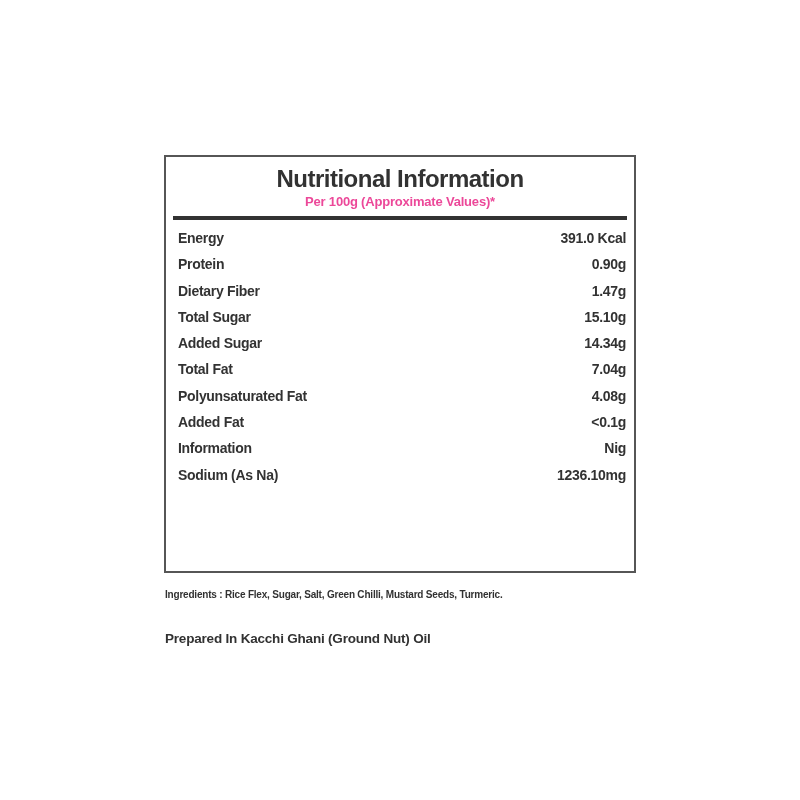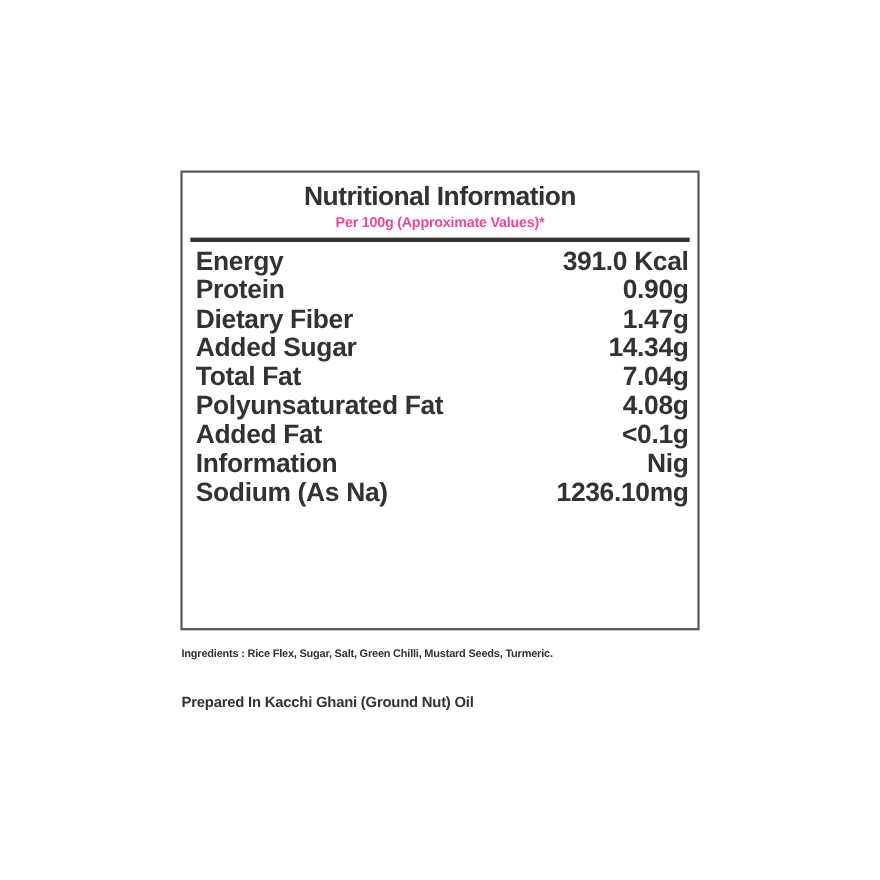--- a/index.html
+++ b/index.html
@@ -49,21 +49,21 @@
     background: #323232;
     margin: 6px 7px 0 7px;
   }
   .rows {
     padding: 5px 8px 0 12px;
   }
   .row {
     display: flex;
     justify-content: space-between;
     align-items: baseline;
-    font-size: 24px;
+    font-size: 14px;
     font-weight: bold;
     letter-spacing: -0.3px;
     line-height: 26.3px;
     color: #323232;
     white-space: nowrap;
   }
   .nname { text-align: left; }
   .nvalue { text-align: right; }
   .footer {
     position: absolute;
@@ -105,20 +105,24 @@
         </div>
         <div class="row">
           <span class="nname">Protein</span>
           <span class="nvalue">0.90g</span>
         </div>
         <div class="row">
           <span class="nname">Dietary Fiber</span>
           <span class="nvalue">1.47g</span>
         </div>
         <div class="row">
+          <span class="nname">Total Sugar</span>
+          <span class="nvalue">15.10g</span>
+        </div>
+        <div class="row">
           <span class="nname">Added Sugar</span>
           <span class="nvalue">14.34g</span>
         </div>
         <div class="row">
           <span class="nname">Total Fat</span>
           <span class="nvalue">7.04g</span>
         </div>
         <div class="row">
           <span class="nname">Polyunsaturated Fat</span>
           <span class="nvalue">4.08g</span>

